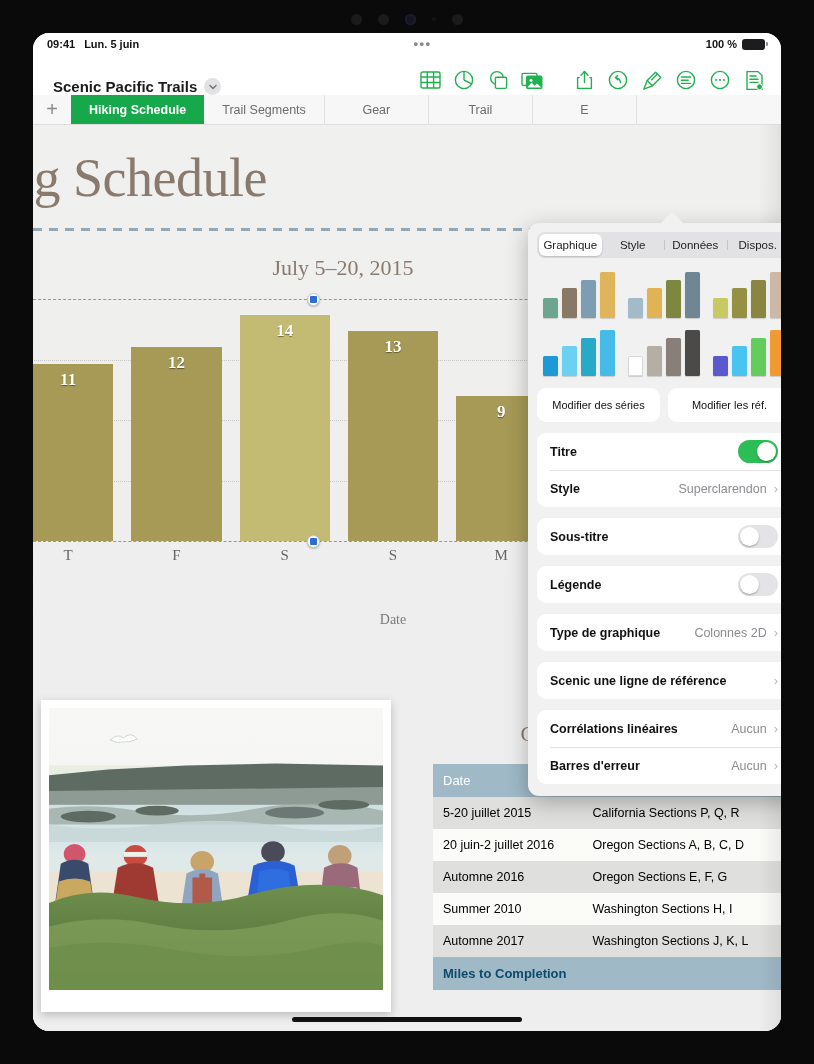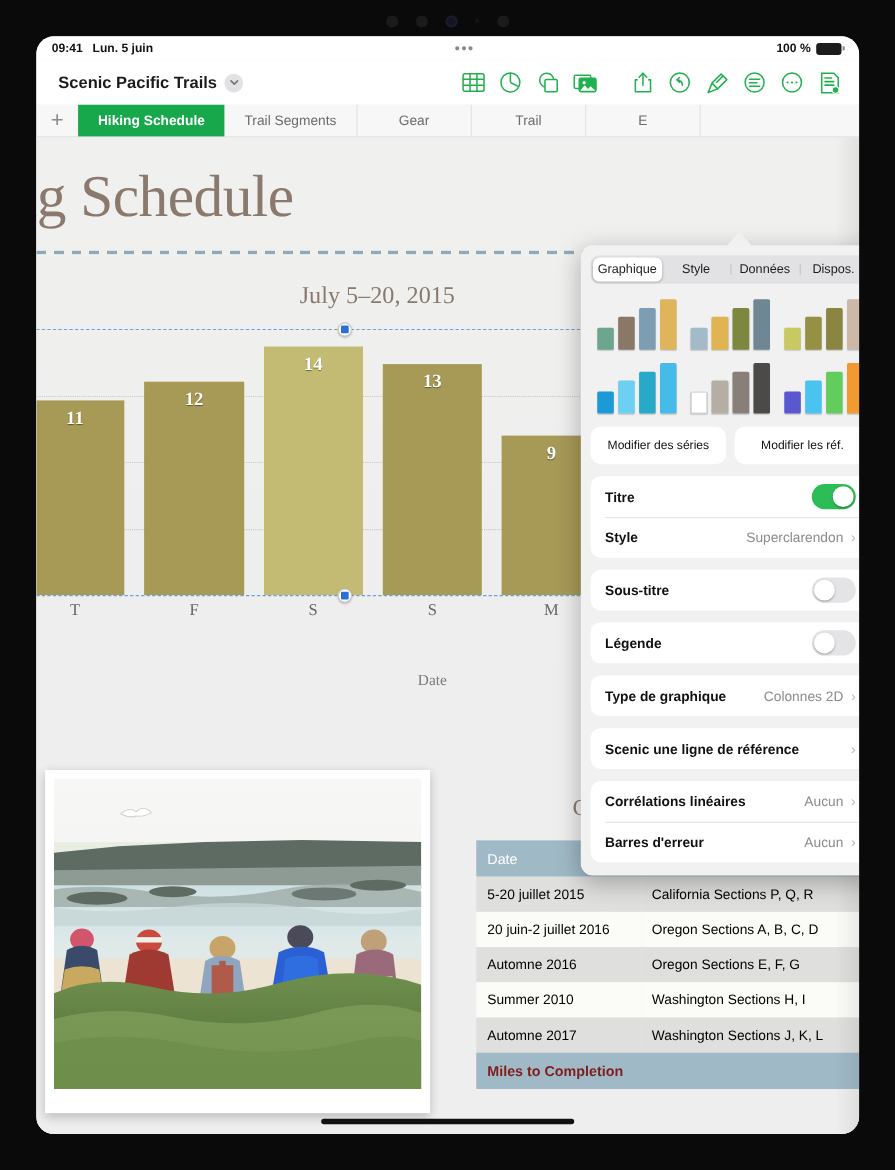--- a/index.html
+++ b/index.html
@@ -47,21 +47,21 @@
     background: #1c1c1e; position: relative;
   }
   .batt-cap {
     position: absolute; right: -3px; top: 3.5px;
     width: 2px; height: 4px; border-radius: 0 1px 1px 0; background: #8e8e93;
   }
 
   
   #toolbar {
     height: 40px; background: #ffffff;
-    display: flex; align-items: center;
+    display: flex; align-items: flex-end;
     padding: 0 10px 0 8px;
     position: relative;
   }
   .tb-back { color: #13a94b; font-size: 21px; font-weight: 400; line-height: 1;
              padding: 0 8px 0 4px; }
   .doc-title { font-size: 15px; font-weight: 700; color: #1b1b1b; }
   .title-chev {
     width: 17px; height: 17px; border-radius: 50%; background: #e2e2e4;
     display: inline-flex; align-items: center; justify-content: center;
     margin-left: 7px; color: #737377; font-size: 9px;
@@ -196,21 +196,21 @@
   }
   table { width: 100%; border-collapse: collapse; margin-top: 16px; font-size: 12.5px; }
   table th {
     background: #9fb9c6; color: #fff; text-align: left;
     padding: 9px 10px; font-weight: 400; font-size: 13px;
   }
   table td { padding: 9px 10px; color: #000000; }
   tr.odd td  { background: #dfdfdd; }
   tr.even td { background: #fbfbf8; }
   tr.foot td {
-    background: #9fb9c6; color: #7f1d1d; font-weight: 700; font-size: 13px;
+    background: #9fb9c6; color: #0c4a6e; font-weight: 700; font-size: 13px;
   }
 
   
   #popover {
     position: absolute; left: 495px; top: 98px;
     width: 272px;
     background: #f1f1f1; border-radius: 11px;
     box-shadow: 0 6px 22px rgba(0,0,0,.28);
     padding: 9px 9px 10px 9px;
     z-index: 40;

